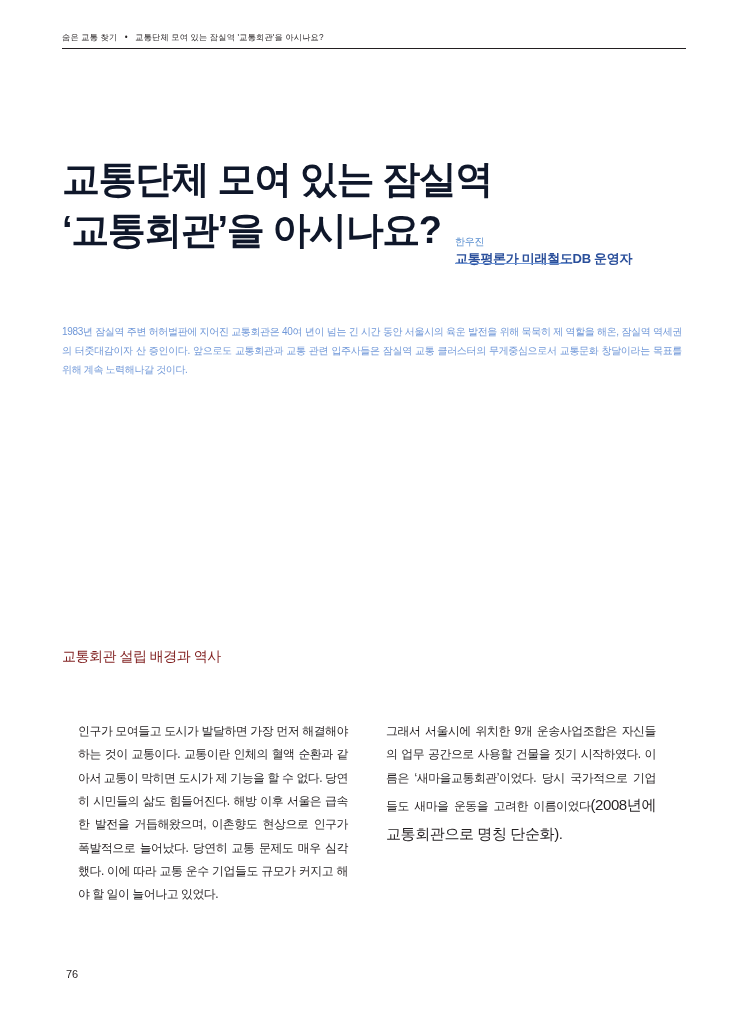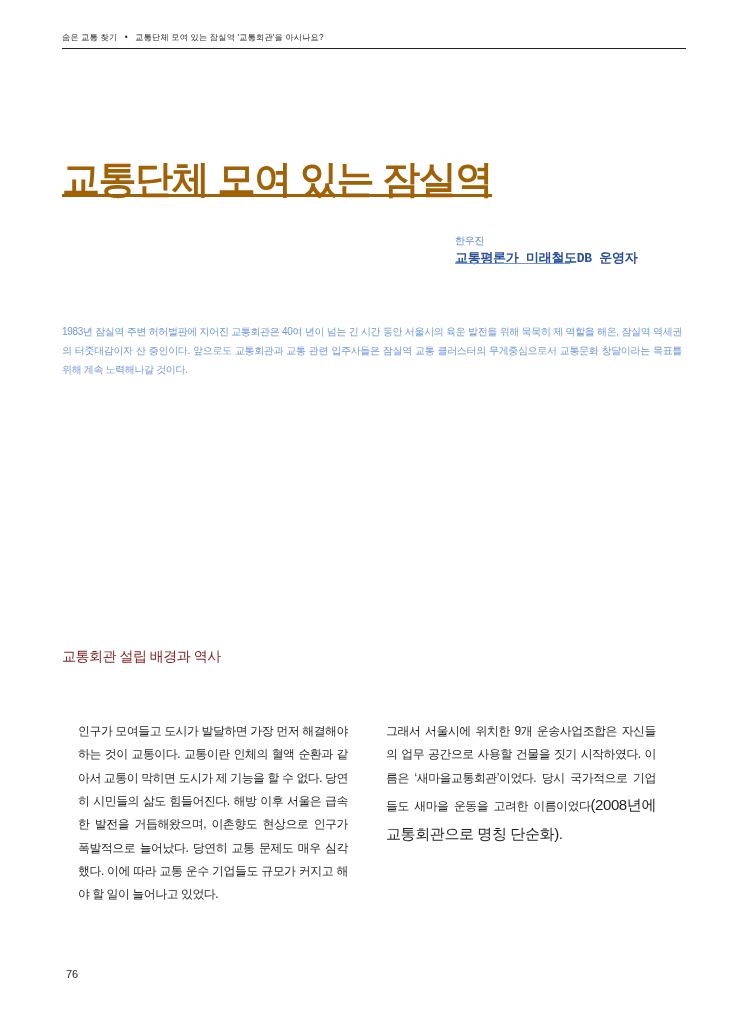--- a/index.html
+++ b/index.html
@@ -51,38 +51,36 @@
   
   .title-block {
     position: absolute;
     left: 62px;
     top: 155px;
     width: 624px;
   }
   .title-line {
     font-size: 38px;
     font-weight: 700;
-    color: #a16207;
+    color: #0f172a;
     letter-spacing: -1.4px;
     line-height: 1.28;
     white-space: nowrap;
-    text-decoration: underline;
   }
   .title-line.l2 {
     margin-top: 2px;
   }
 
   
   .byline {
     position: absolute;
     left: 455px;
     top: 235px;
     width: 120px;
     text-align: left;
-    font-family: Liberation Mono, monospace;
   }
   .byline .name {
     font-size: 10px;
     color: #5a8fd0;
     letter-spacing: -0.2px;
     line-height: 1.3;
   }
   .byline .affil {
     font-size: 13px;
     font-weight: 700;
@@ -170,20 +168,21 @@
 
   <div class="runhead">
     <span>숨은 교통 찾기</span>
     <span class="sep">•</span>
     <span>교통단체 모여 있는 잠실역 '교통회관'을 아시나요?</span>
   </div>
   <div class="runhead-rule"></div>
 
   <div class="title-block">
     <div class="title-line l1">교통단체 모여 있는 잠실역</div>
+    <div class="title-line l2">‘교통회관’을 아시나요?</div>
   </div>
 
   <div class="byline">
     <div class="name">한우진</div>
     <div class="affil">교통평론가 미래철도DB 운영자</div>
   </div>
   <div class="byline-rule"></div>
 
   <div class="lead">1983년 잠실역 주변 허허벌판에 지어진 교통회관은 40여 년이 넘는 긴 시간 동안 서울시의 육운 발전을 위해 묵묵히 제 역할을 해온, 잠실역 역세권의 터줏대감이자 산 증인이다. 앞으로도 교통회관과 교통 관련 입주사들은 잠실역 교통 클러스터의 무게중심으로서 교통문화 창달이라는 목표를 위해 계속 노력해나갈 것이다.</div>
 

